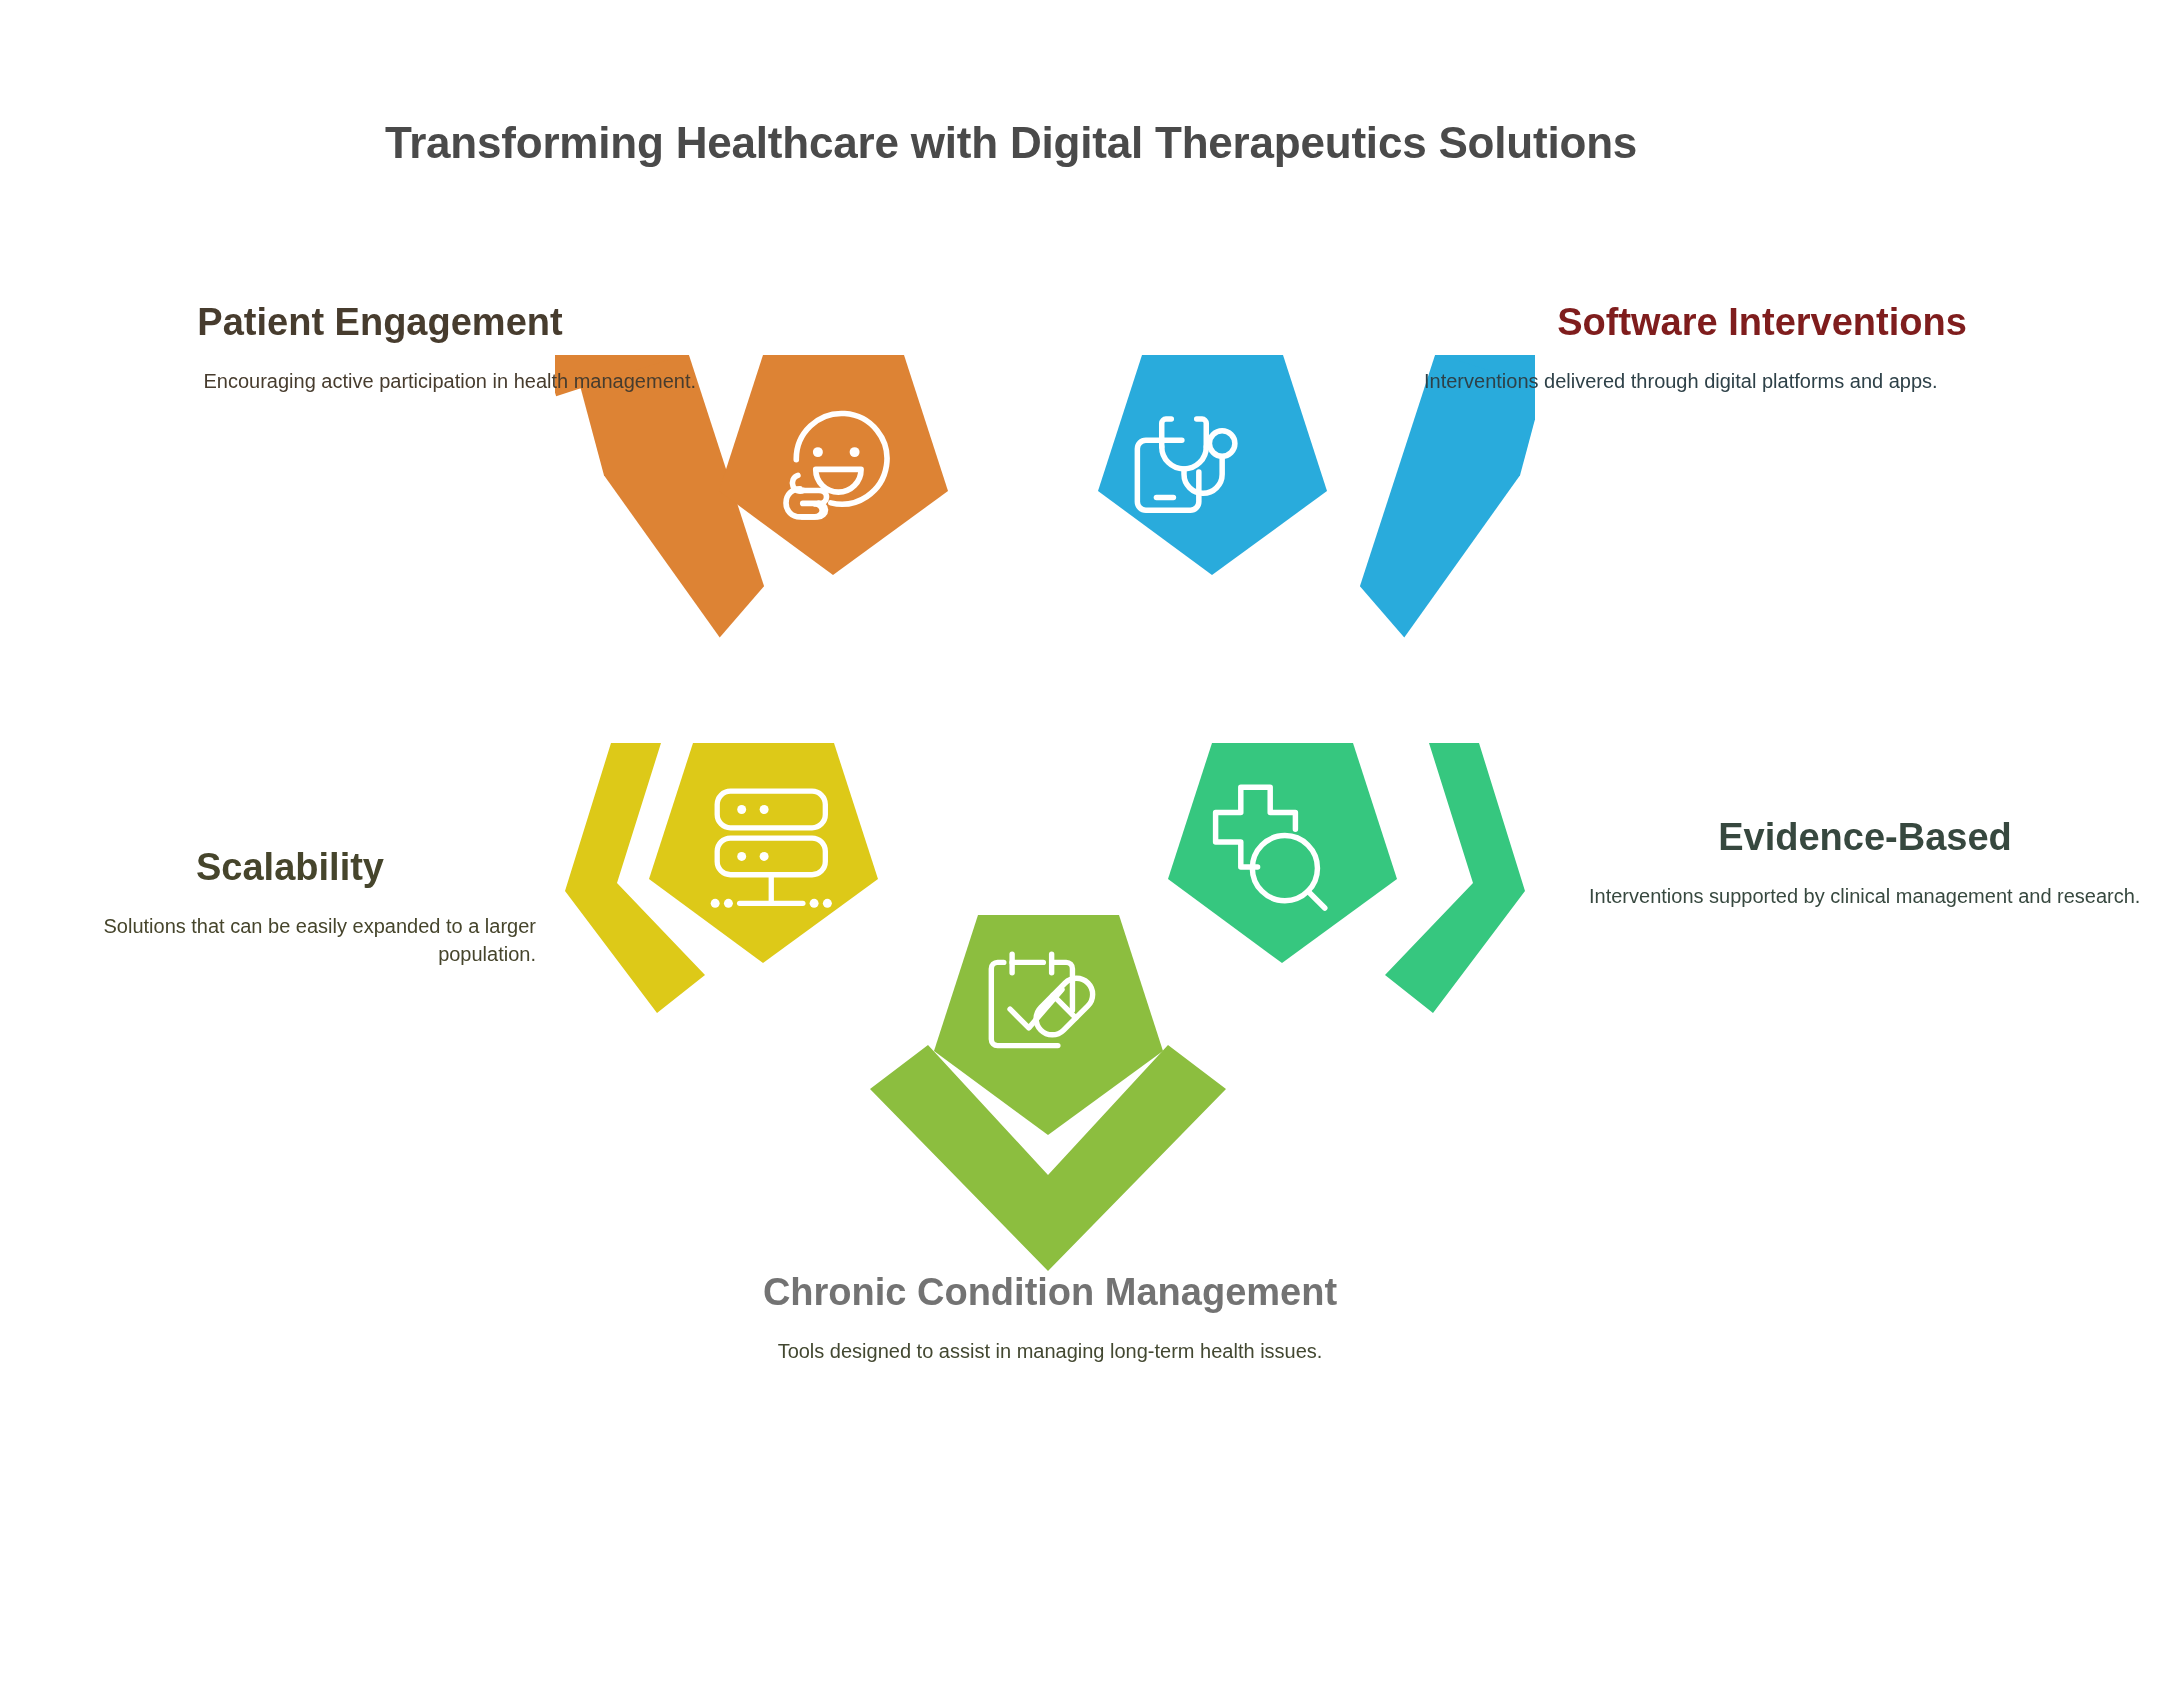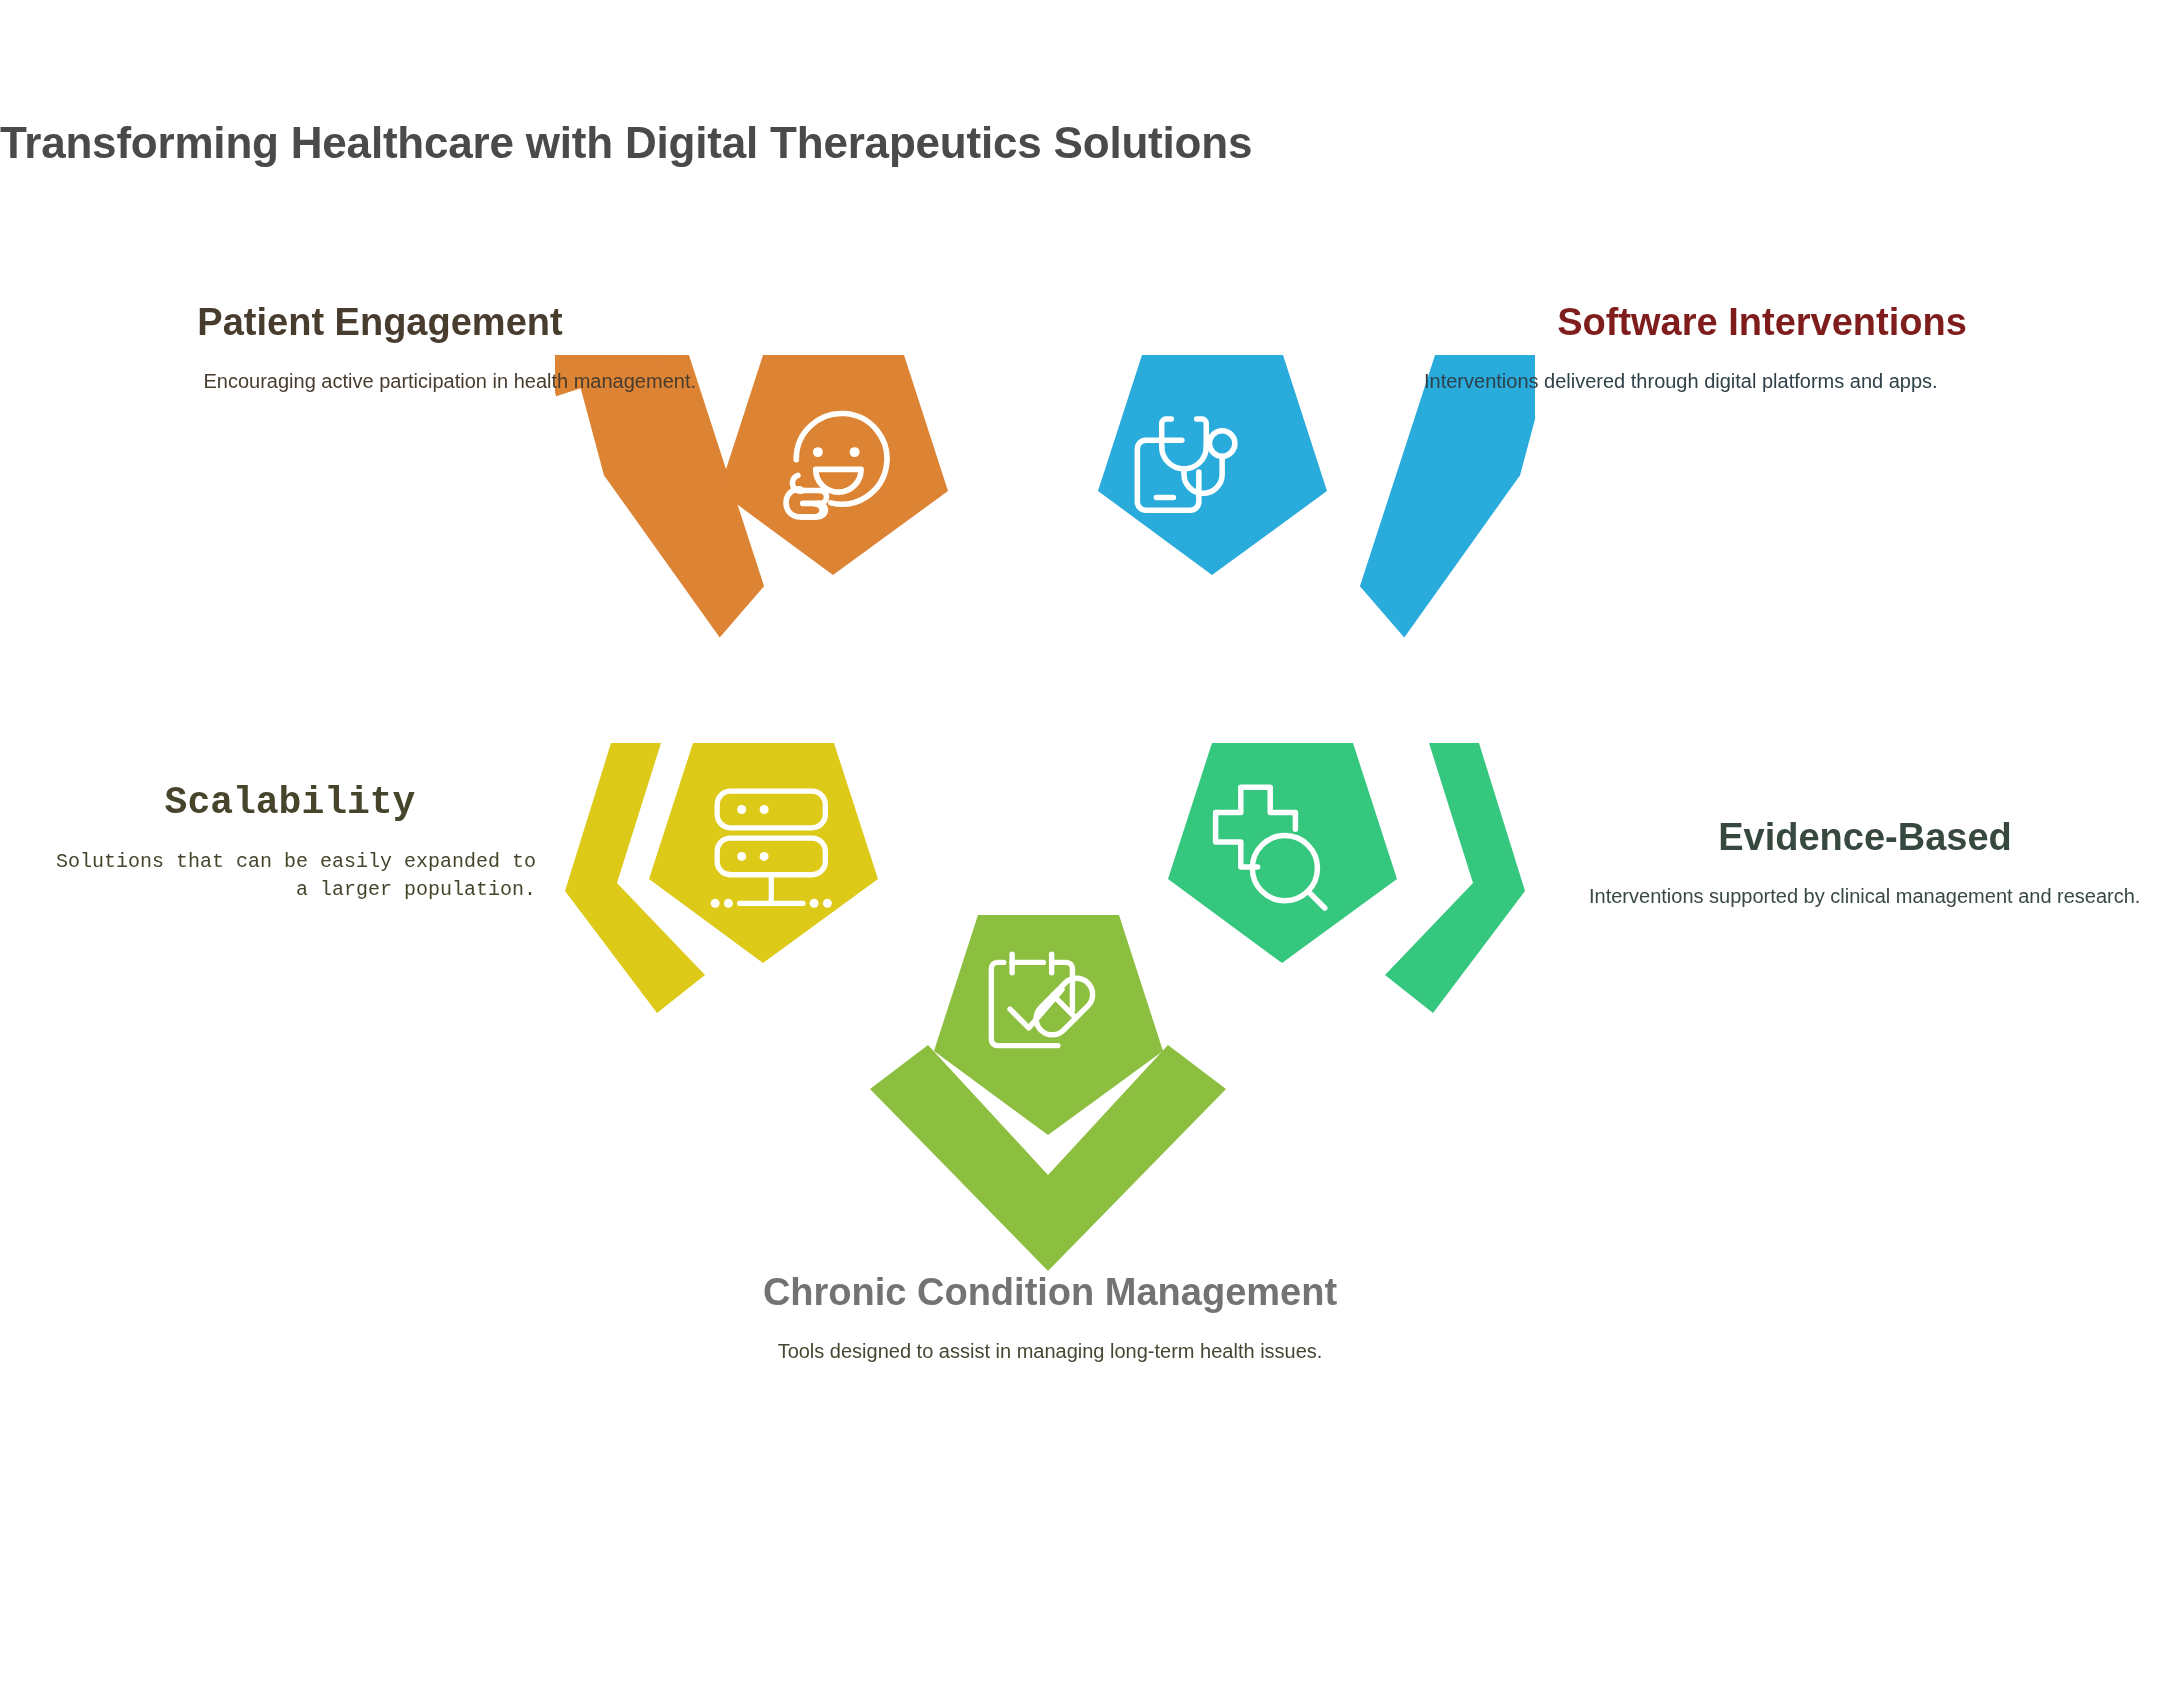--- a/index.html
+++ b/index.html
@@ -13,21 +13,21 @@
     font-family: "Liberation Sans", sans-serif;
     position: relative;
     overflow: hidden;
   }
 
   #page-title {
     position: absolute;
     left: 0;
     top: 118px;
     width: 2022px;
-    text-align: left;
+    text-align: center;
     font-size: 44px;
     font-weight: bold;
     color: #4a4a4a;
     letter-spacing: -0.2px;
   }
 
   
   .txt-block { position: absolute; }
   .txt-block .heading {
     font-size: 38px;
@@ -54,24 +54,23 @@
   
   #block-software-interventions {
     left: 1420px; top: 300px; width: 650px;
     text-align: left;
     color: #2e4148;
   }
   #block-software-interventions .heading { color: #7f1d1d; margin-left: 34px; }
 
   
   #block-scalability {
-    left: 40px; top: 781px; width: 500px;
+    left: 40px; top: 845px; width: 500px;
     text-align: right;
     color: #46452c;
-    font-family: Liberation Mono, monospace;
   }
   #block-scalability .heading { color: #46452c; }
 
   
   #block-evidence-based {
     left: 1585px; top: 815px; width: 560px;
     text-align: left;
     color: #37483f;
   }
   #block-evidence-based .heading { color: #37483f; }

